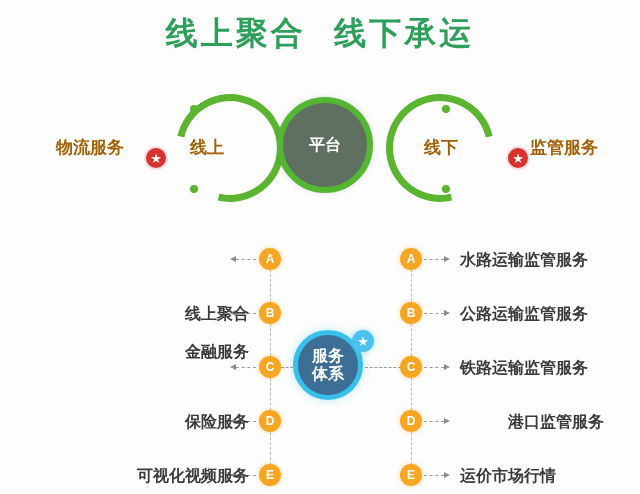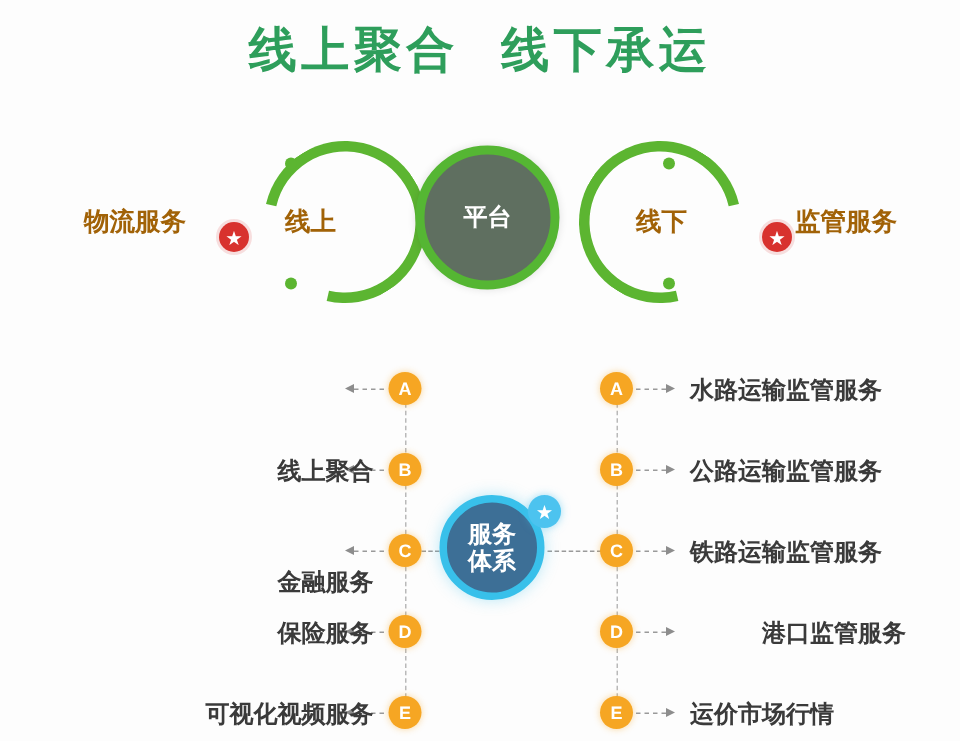--- a/index.html
+++ b/index.html
@@ -172,21 +172,21 @@
 
   <div class="node" style="left:259px;top:410px;">D</div>
   <div class="conn" style="left:236px;top:421px;width:20px;"></div>
   <div class="arrowhead arrow-left" style="left:230px;top:417.5px;"></div>
 
   <div class="node" style="left:259px;top:464px;">E</div>
   <div class="conn" style="left:236px;top:475px;width:20px;"></div>
   <div class="arrowhead arrow-left" style="left:230px;top:471.5px;"></div>
 
   <div class="item-text item-left" style="top:306px;">线上聚合</div>
-  <div class="item-text item-left" style="top:380px;margin-left:24px;">金融服务</div>
+  <div class="item-text item-left" style="top:344px;margin-left:24px;">金融服务</div>
   <div class="item-text item-left" style="top:414px;">保险服务</div>
   <div class="item-text item-left" style="top:468px;">可视化视频服务</div>
 
   <div class="node" style="left:400px;top:248px;">A</div>
   <div class="conn" style="left:424px;top:259px;width:20px;"></div>
   <div class="arrowhead arrow-right" style="left:444px;top:255.5px;"></div>
 
   <div class="node" style="left:400px;top:302px;">B</div>
   <div class="conn" style="left:424px;top:313px;width:20px;"></div>
   <div class="arrowhead arrow-right" style="left:444px;top:309.5px;"></div>

